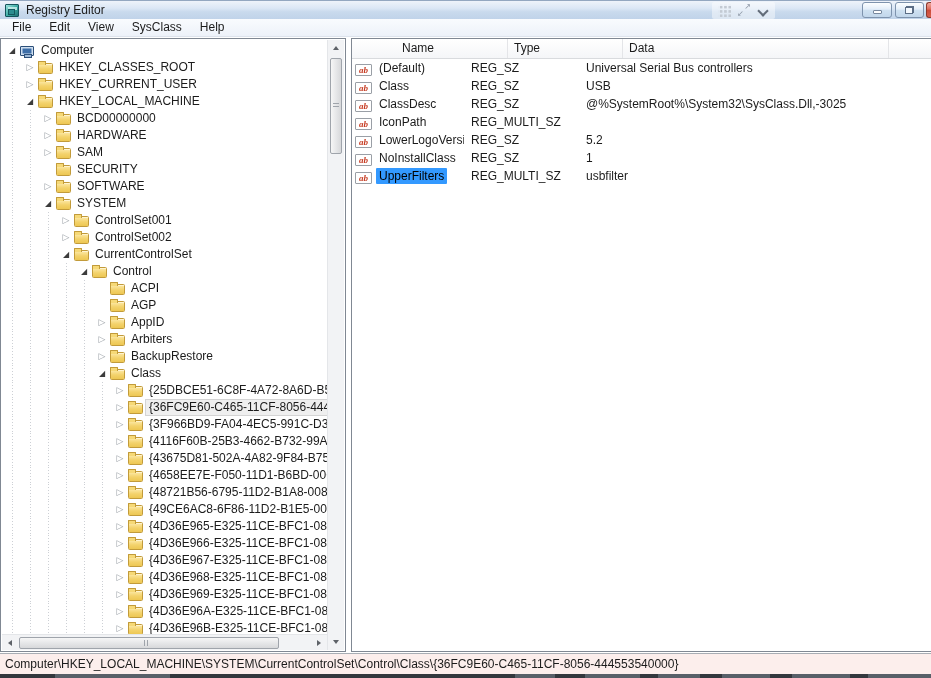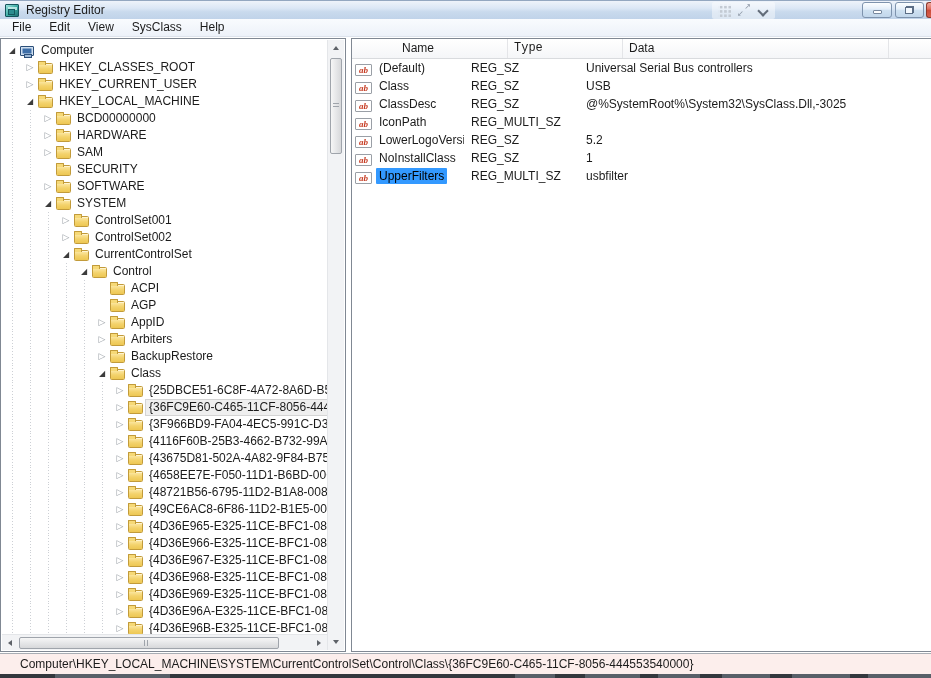--- a/index.html
+++ b/index.html
@@ -112,40 +112,40 @@
   .hthumb::after { content:""; position:absolute; top:2px; left:124px; width:6px; height:6px;
     background:repeating-linear-gradient(to right,#9fa4ab 0 1px,transparent 1px 3px); }
   .hscroll .sb-btn.right-end { position:absolute; right:0; top:0; }
   .vscroll .sb-btn.bottom-end { position:absolute; bottom:0; left:0; }
 
   
   .list-header { display:flex; height:20px; background:linear-gradient(180deg,#ffffff,#f5f6f8);
     border-bottom:1px solid #d9dbde; align-items:center; }
   .hcell { height:100%; line-height:19px; padding-left:6px; border-right:1px solid #e4e5e8; }
   .hcell.c-name { width:112px;margin-left:44px; }
-  .hcell.c-type { width:115px;font-family:Liberation Mono, monospace; }
+  .hcell.c-type { width:115px; }
   .hcell.c-data { width:266px; }
   .hcell.c-fill { flex:1; border-right:none; }
   .lrow { display:flex; align-items:center; height:18px; white-space:nowrap; }
   .cell { overflow:hidden; }
   .cell.name { width:112px; display:flex; align-items:flex-end; padding-left:3px; }
   .cell.type { width:115px; padding-left:7px; }
   .cell.data { flex:1; padding-left:7px; }
   .vicon { flex:0 0 17px; width:16px; height:12px; margin-right:4px; background:#fff;
     border:1px solid #9a9fa6; border-radius:1px; position:relative;
     font:italic bold 9px/11px "Liberation Serif", serif; color:var(--value_icon_red,#c63b22);
     text-align:center; }
   .vicon::before { content:"ab"; }
   .nlabel { padding:1px 3px; line-height:14px; }
   .nlabel.sel { background:var(--selection_blue,#3399ff); color:#000000; border-radius:1px; }
 
   
   .statusbar { position:absolute; left:0; top:653px; width:931px; height:21px;
     background:var(--statusbar_bg,#fceeec); border-top:1px solid #a8adb4;
-    line-height:20px; padding-left:20px; white-space:nowrap; overflow:hidden; }
+    line-height:20px; padding-left:5px; white-space:nowrap; overflow:hidden; }
 
   
   .taskbar-sliver { position:absolute; left:0; top:674px; width:931px; height:4px;
     background:linear-gradient(90deg,
       #33373d 0 55px, #585f68 55px 170px, #33373d 170px 515px,
       #585f68 515px 555px, #33373d 555px 585px, #585f68 585px 640px,
       #33373d 640px 658px, #585f68 658px 700px, #33373d 700px 722px,
       #585f68 722px 770px, #33373d 770px 792px, #585f68 792px 850px,
       #33373d 850px 868px, #585f68 868px 931px); }
 </style>

